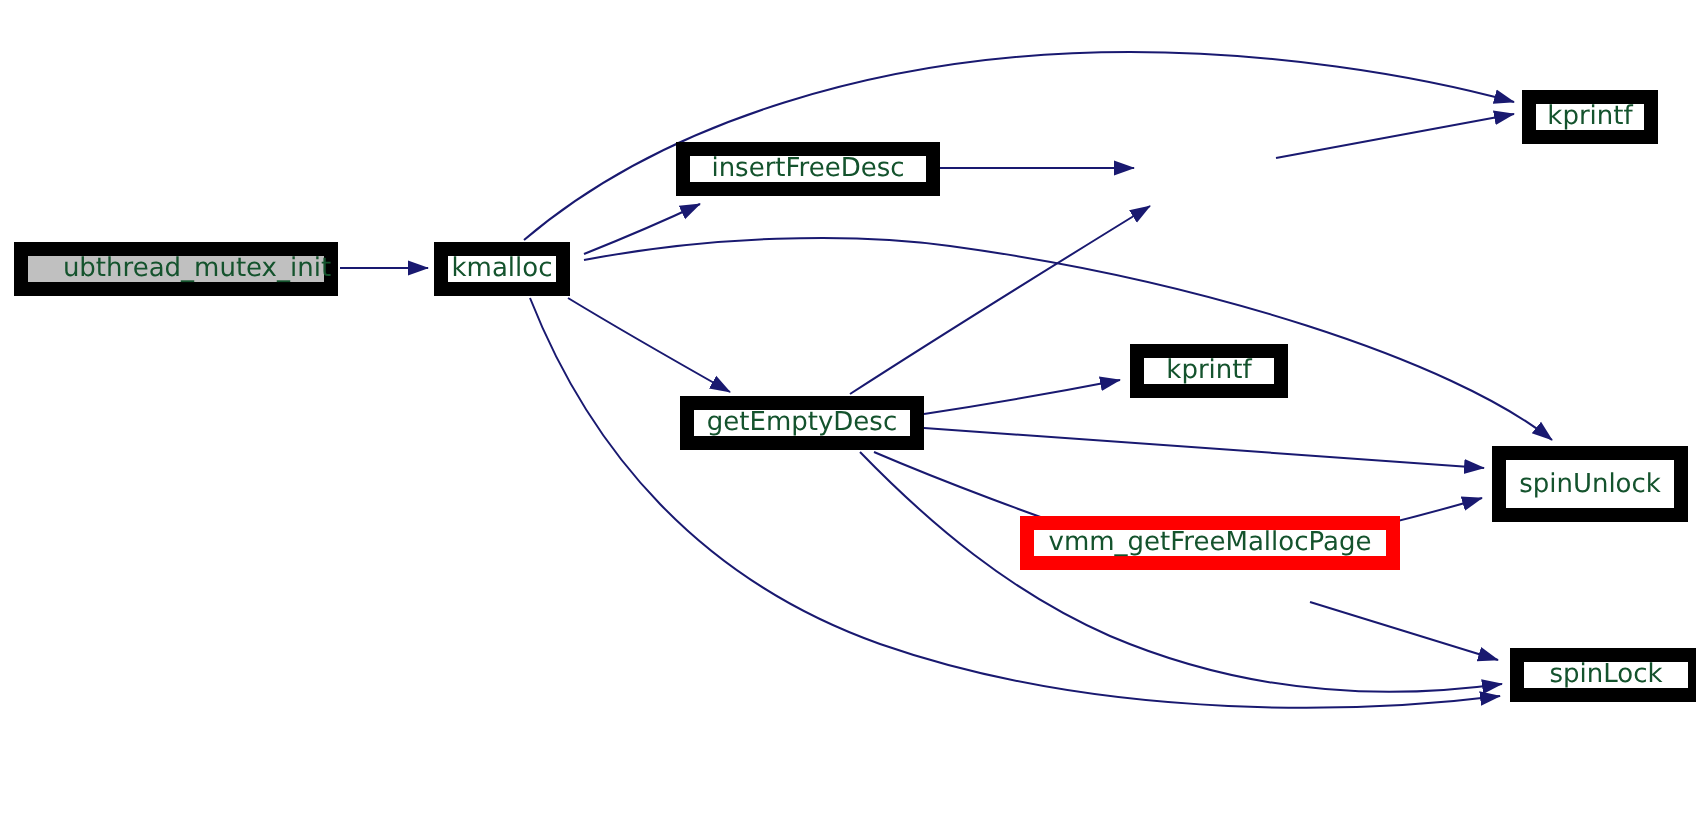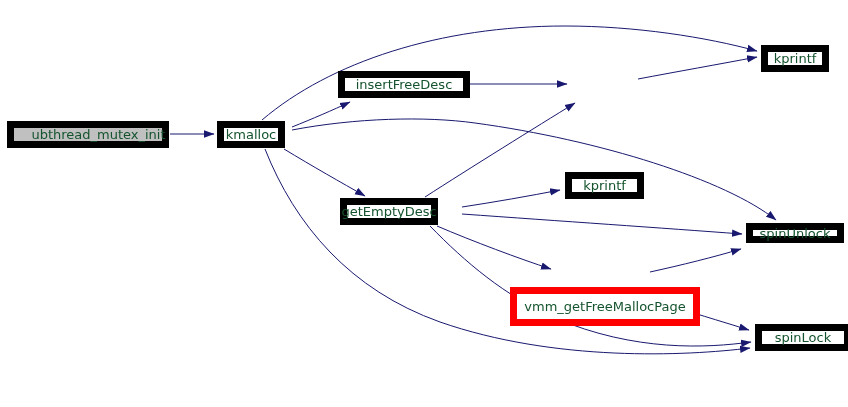--- a/index.html
+++ b/index.html
@@ -39,23 +39,23 @@
     color: #14532d;
     white-space: nowrap;
     cursor: pointer;
   }
   .n-ubthread  { left: 7px;   top: 121px; width: 162px; height: 27px; padding-left: 21px; }
   .n-kmalloc   { left: 217px; top: 121px; width: 68px;  height: 27px; }
   .n-insert    { left: 338px; top: 71px;  width: 132px; height: 27px; }
   .n-kpanic    { left: 571px; top: 71px;  width: 66px;  height: 27px; }
   .n-kprintf   { left: 761px; top: 45px;  width: 68px;  height: 27px; }
   .n-memset    { left: 565px; top: 172px; width: 79px;  height: 27px; }
-  .n-getempty  { left: 340px; top: 198px; width: 98px; height: 27px; }
-  .n-spinunlock{ left: 746px; top: 223px; width: 98px;  height: 20px; }
-  .n-vmm       { left: 510px; top: 287px; width: 190px; height: 39px; }
+  .n-getempty  { left: 340px; top: 198px; width: 122px; height: 27px; }
+  .n-spinunlock{ left: 746px; top: 223px; width: 98px;  height: 38px; }
+  .n-vmm       { left: 510px; top: 258px; width: 190px; height: 27px; }
   .n-spinlock  { left: 755px; top: 324px; width: 96px;  height: 27px; }
 </style>
 </head>
 <body>
 
 <div class="canvas">
 
   <svg class="edges-svg" viewBox="0 0 848 407" xmlns="http://www.w3.org/2000/svg">
     <defs>
       <marker id="arrowhead" markerUnits="userSpaceOnUse" markerWidth="11" markerHeight="9" viewBox="0 0 11 9" refX="10" refY="4.5" orient="auto">

